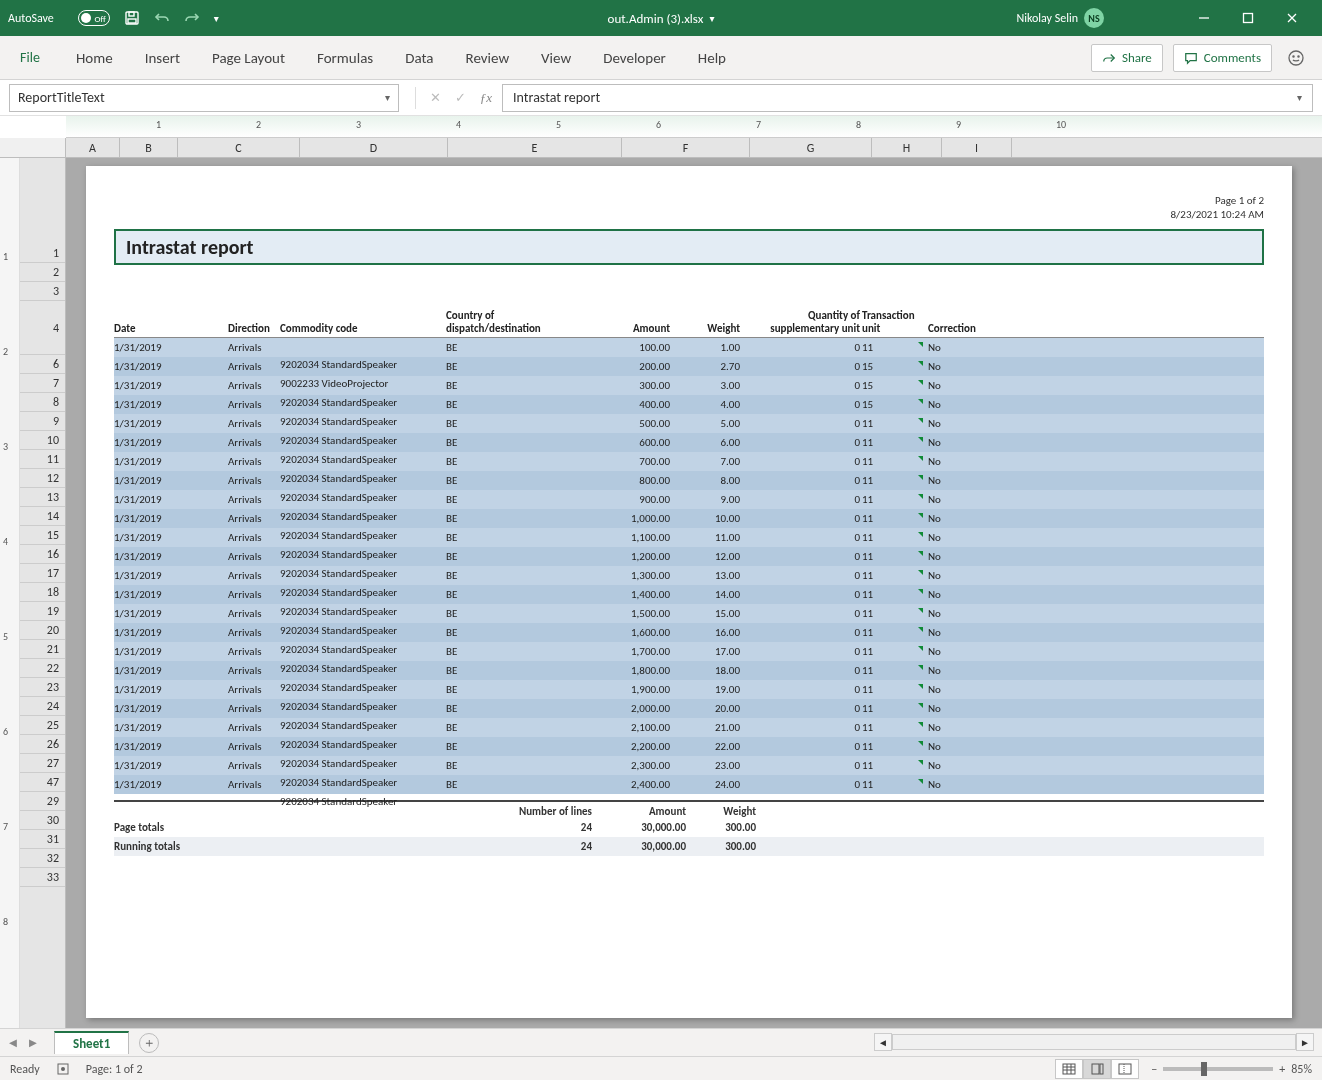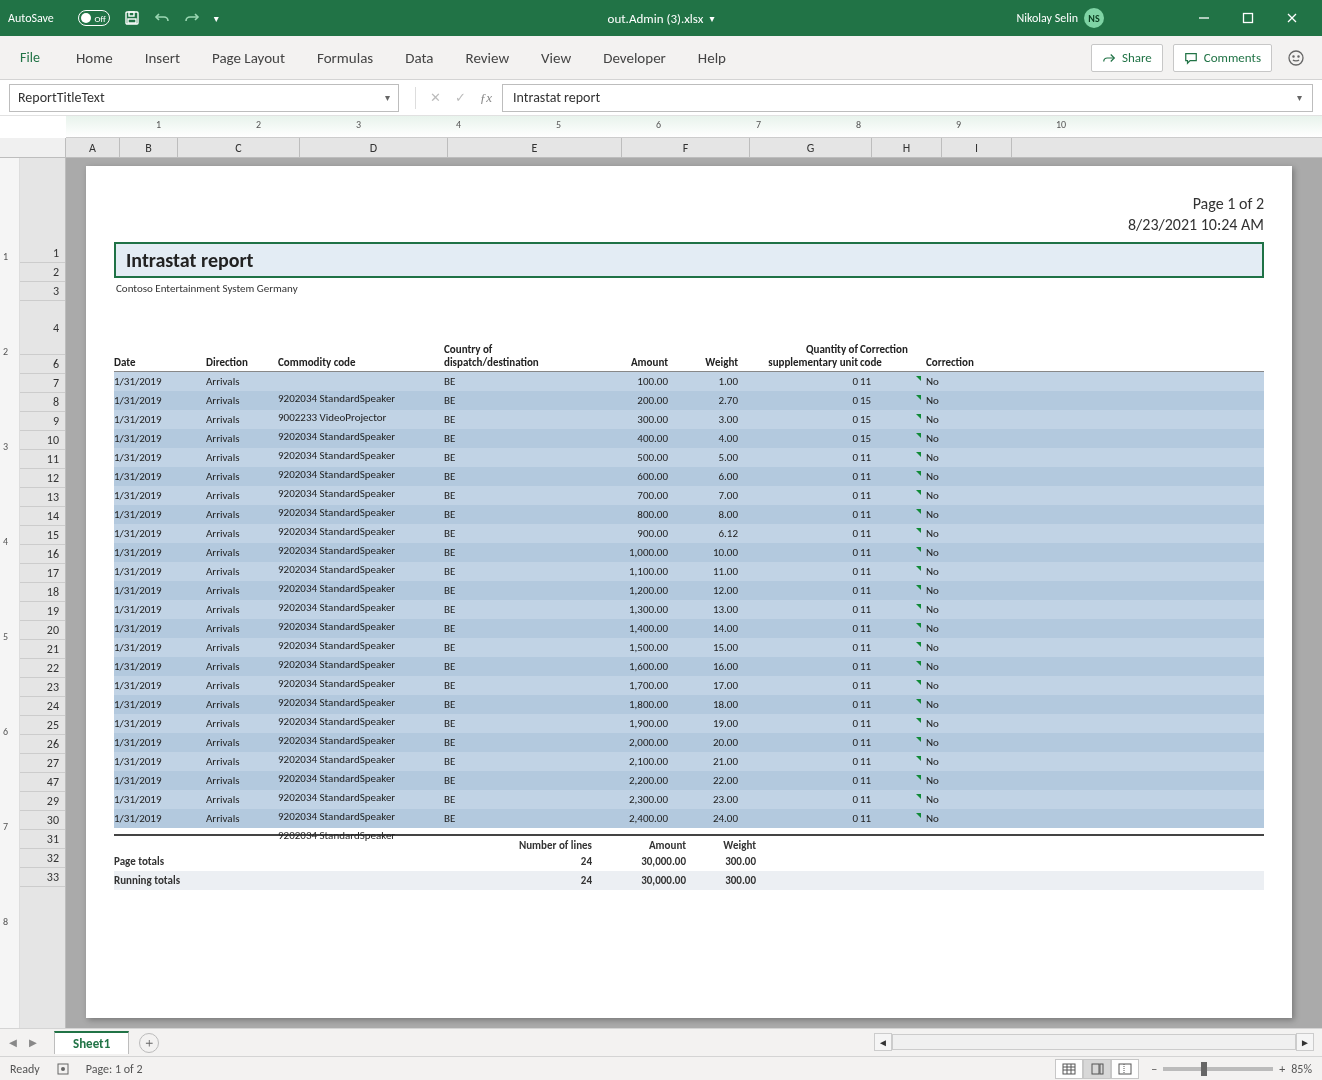--- a/index.html
+++ b/index.html
@@ -37,27 +37,27 @@
   .colhdrs{flex:1;display:flex;background:#e5e5e5;}
   .colhdr{border-right:1px solid #bdbdbd;text-align:center;font-size:12px;color:#333;display:flex;align-items:center;justify-content:center;}
   .main{display:flex;flex:1;height:calc(1080px - 36px - 44px - 36px - 22px - 20px - 28px - 24px);position:relative;overflow:hidden;}
   .vruler{width:20px;background:#f5f5f5;border-right:1px solid #ddd;position:relative;font-size:10px;color:#555;}
   .vruler span{position:absolute;left:3px;transform:rotate(0);}
   .rowhdrs{width:46px;background:#e5e5e5;border-right:1px solid #bdbdbd;display:flex;flex-direction:column;padding-top:86px;}
   .rowhdr{height:19px;border-bottom:1px solid #ccc;text-align:right;padding-right:6px;font-size:12px;color:#333;display:flex;align-items:center;justify-content:flex-end;}
   .rowhdr.tall{height:54px;}
   .canvas{flex:1;background:#aaa;position:relative;overflow:hidden;}
   .page{position:absolute;left:20px;right:30px;top:8px;bottom:10px;background:#fff;box-shadow:2px 2px 6px rgba(0,0,0,.3);padding:28px 28px 0 28px;}
-  .page-info{text-align:right;font-size:16px;color:#333;line-height:1.3;}
+  .page-info{text-align:right;font-size:11px;color:#333;line-height:1.3;}
   .report-title{border:2px solid #1f7246;background:#e3ecf4;padding:4px 10px;font-size:20px;font-weight:700;color:#222;margin-top:6px;}
   .subtitle{font-size:11px;padding:4px 2px;}
   .tbl{margin-top:22px;font-size:11px;color:#222;width:100%;}
   .tbl-head{display:flex;font-weight:700;border-bottom:1px solid #888;padding-bottom:2px;align-items:flex-end;}
   .c-date{width:92px;}
-  .c-dir{width:72px;}
+  .c-dir{width:52px;margin-left:22px;}
   .c-comm{width:166px;margin-top:35px;}
   .c-ctry{width:130px;}
   .c-amt{width:94px;text-align:right;}
   .c-wt{width:70px;text-align:right;}
   .c-qty{width:120px;text-align:right;}
   .c-trn{width:64px;text-align:left;padding-left:2px;}
   .c-corr{width:62px;text-align:left;padding-left:4px;}
   .tbl-body{}
   .tbl-row{display:flex;height:19px;align-items:center;}
   .tbl-row:nth-child(odd){background:#c1d3e5;}
@@ -310,31 +310,30 @@
       <div class="rowhdr">32</div>
       <div class="rowhdr">33</div>
     </div>
   <div class="canvas">
     <div class="page">
       <div class="page-info">
         <div>Page 1 of  2</div>
         <div>8/23/2021 10:24 AM</div>
       </div>
       <div class="report-title">Intrastat report</div>
-      <div class="subtitle">Contoso Entertainment System Germany</div>
       <div class="tbl">
         <div class="tbl-head">
           <div class="c-date">Date</div>
           <div class="c-dir">Direction</div>
           <div class="c-comm">Commodity code</div>
           <div class="c-ctry">Country of dispatch/destination</div>
           <div class="c-amt">Amount</div>
           <div class="c-wt">Weight</div>
           <div class="c-qty">Quantity of supplementary unit</div>
-          <div class="c-trn">Correction code</div>
+          <div class="c-trn">Transaction unit</div>
           <div class="c-corr">Correction</div>
         </div>
         <div class="tbl-body" id="tbl-body">
             <div class="tbl-row">
               <div class="c-date">1/31/2019</div>
               <div class="c-dir">Arrivals</div>
               <div class="c-comm">9202034 StandardSpeaker</div>
               <div class="c-ctry">BE</div>
               <div class="c-amt">100.00</div>
               <div class="c-wt">1.00</div>
@@ -418,21 +417,21 @@
               <div class="c-qty">0</div>
               <div class="c-trn mark">11</div>
               <div class="c-corr">No</div>
             </div>
             <div class="tbl-row">
               <div class="c-date">1/31/2019</div>
               <div class="c-dir">Arrivals</div>
               <div class="c-comm">9202034 StandardSpeaker</div>
               <div class="c-ctry">BE</div>
               <div class="c-amt">900.00</div>
-              <div class="c-wt">6.12</div>
+              <div class="c-wt">9.00</div>
               <div class="c-qty">0</div>
               <div class="c-trn mark">11</div>
               <div class="c-corr">No</div>
             </div>
             <div class="tbl-row">
               <div class="c-date">1/31/2019</div>
               <div class="c-dir">Arrivals</div>
               <div class="c-comm">9202034 StandardSpeaker</div>
               <div class="c-ctry">BE</div>
               <div class="c-amt">1,000.00</div>

